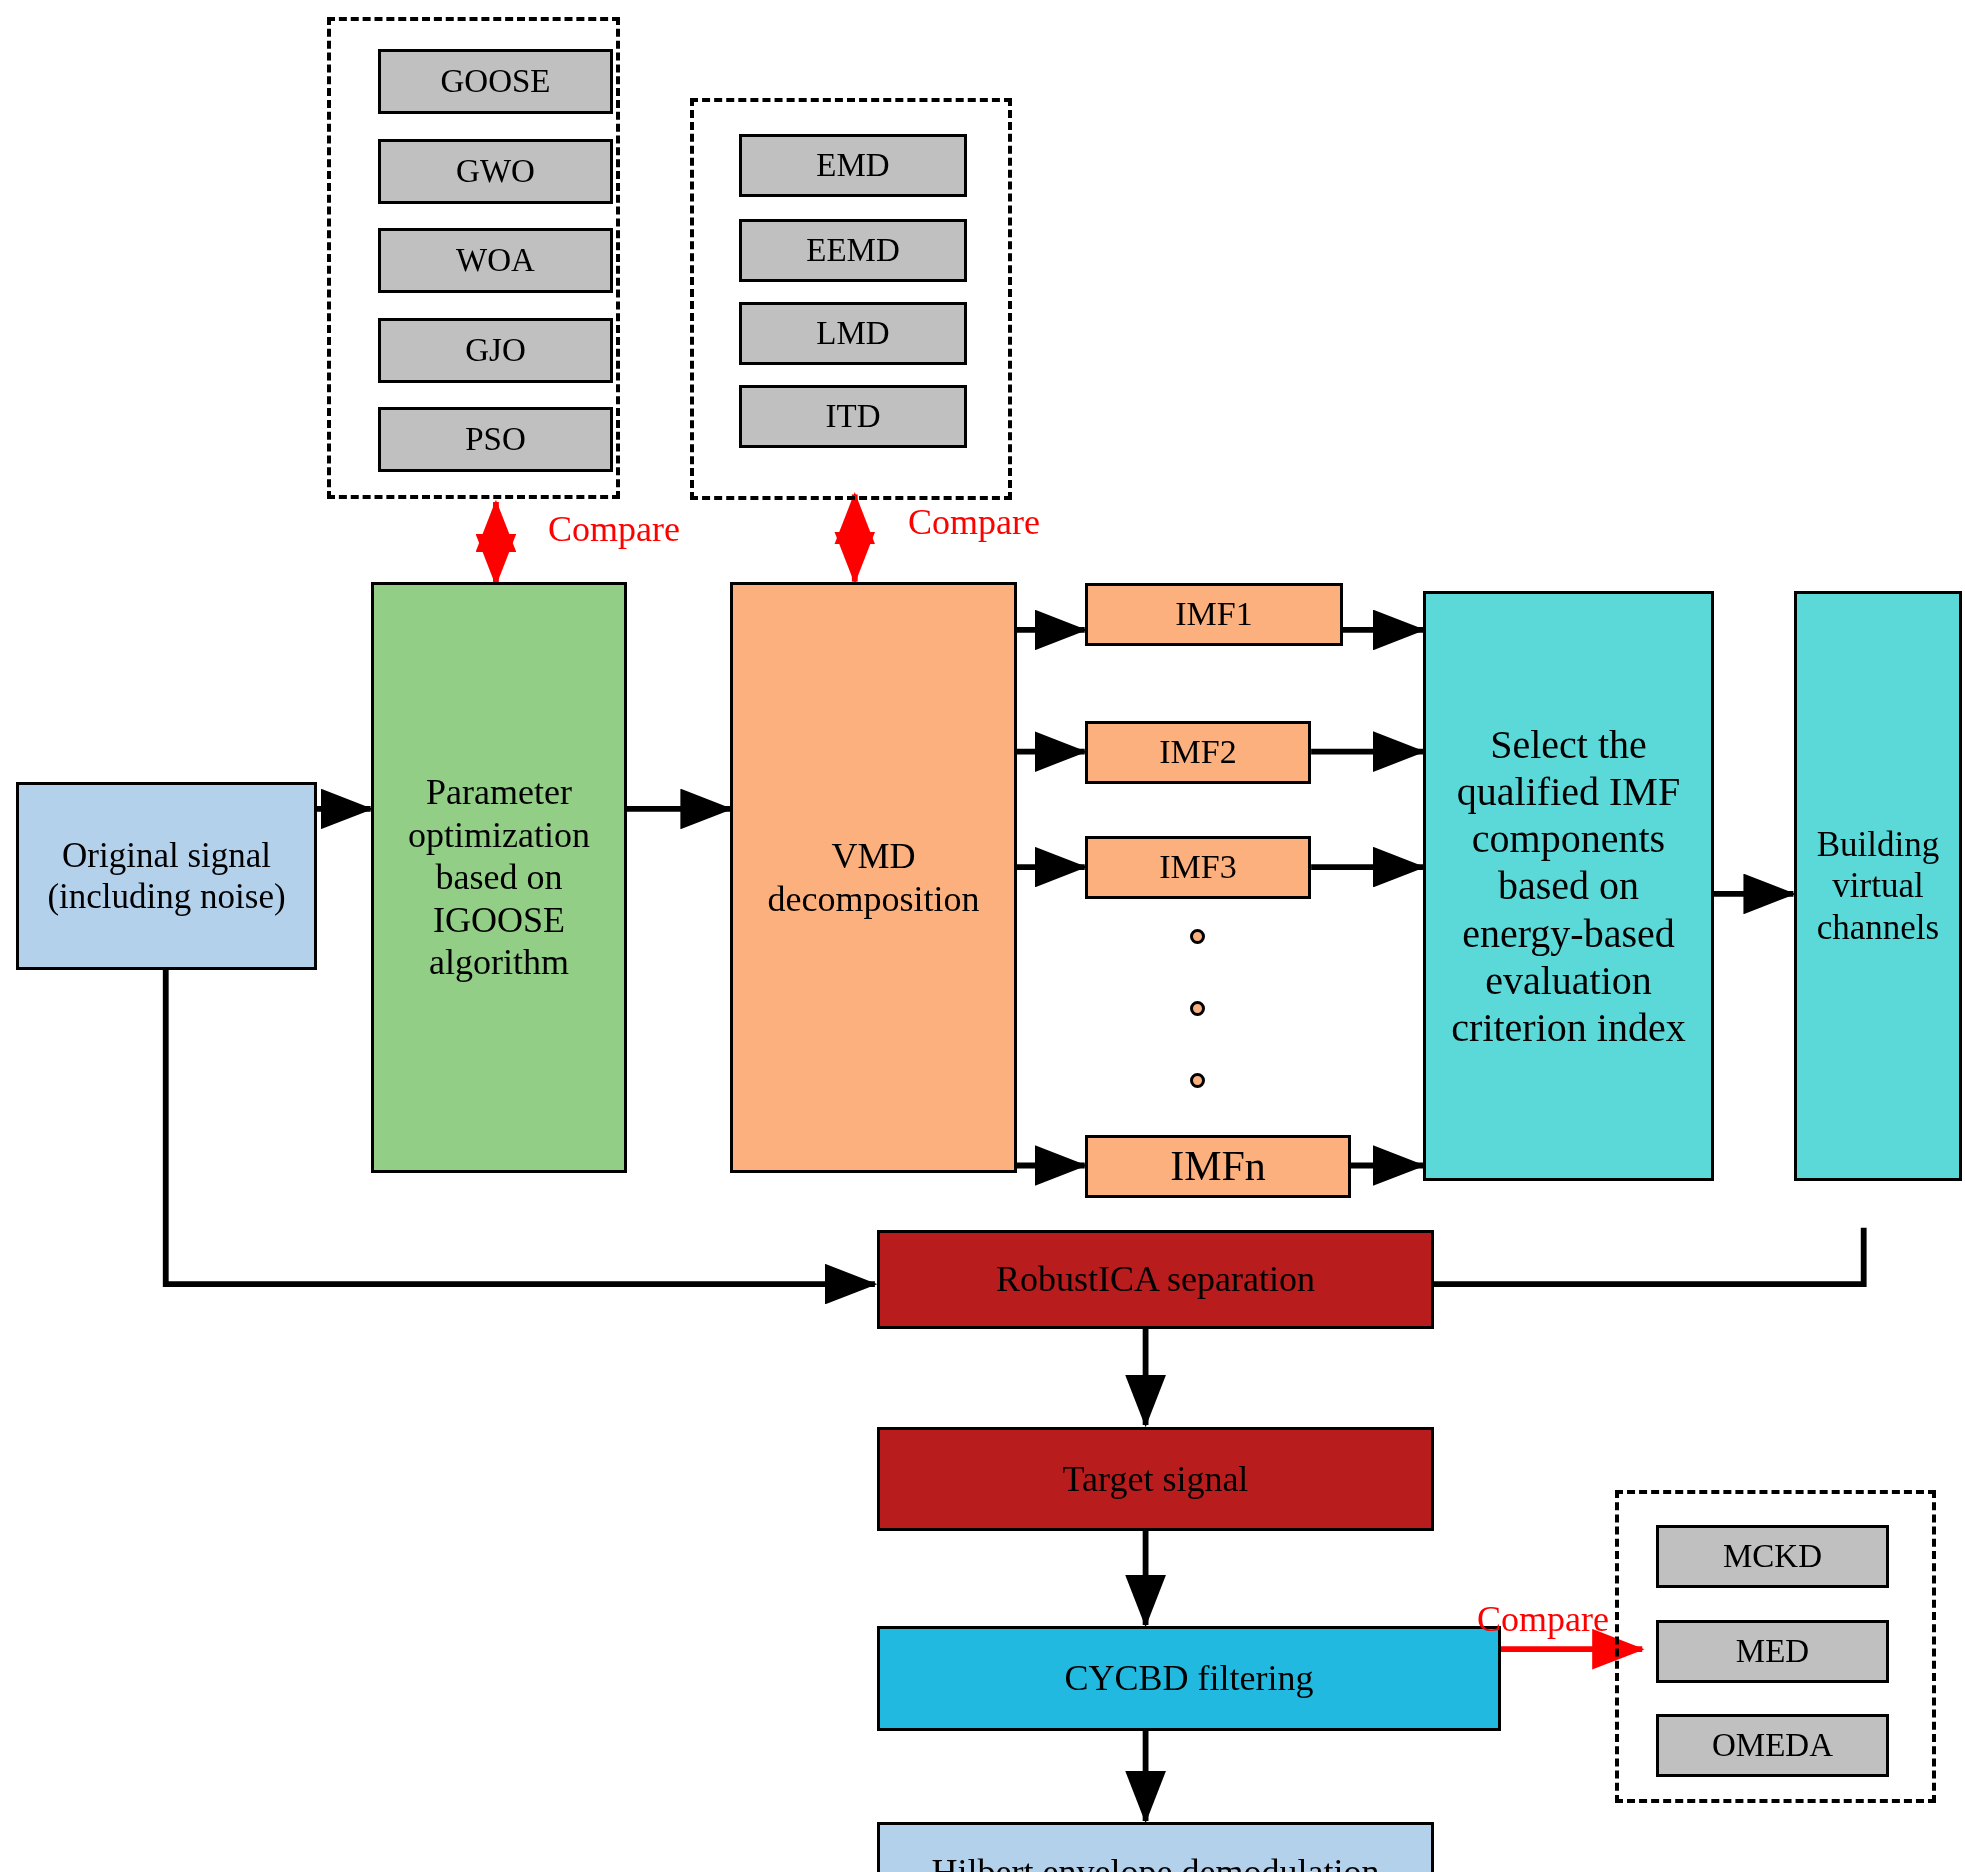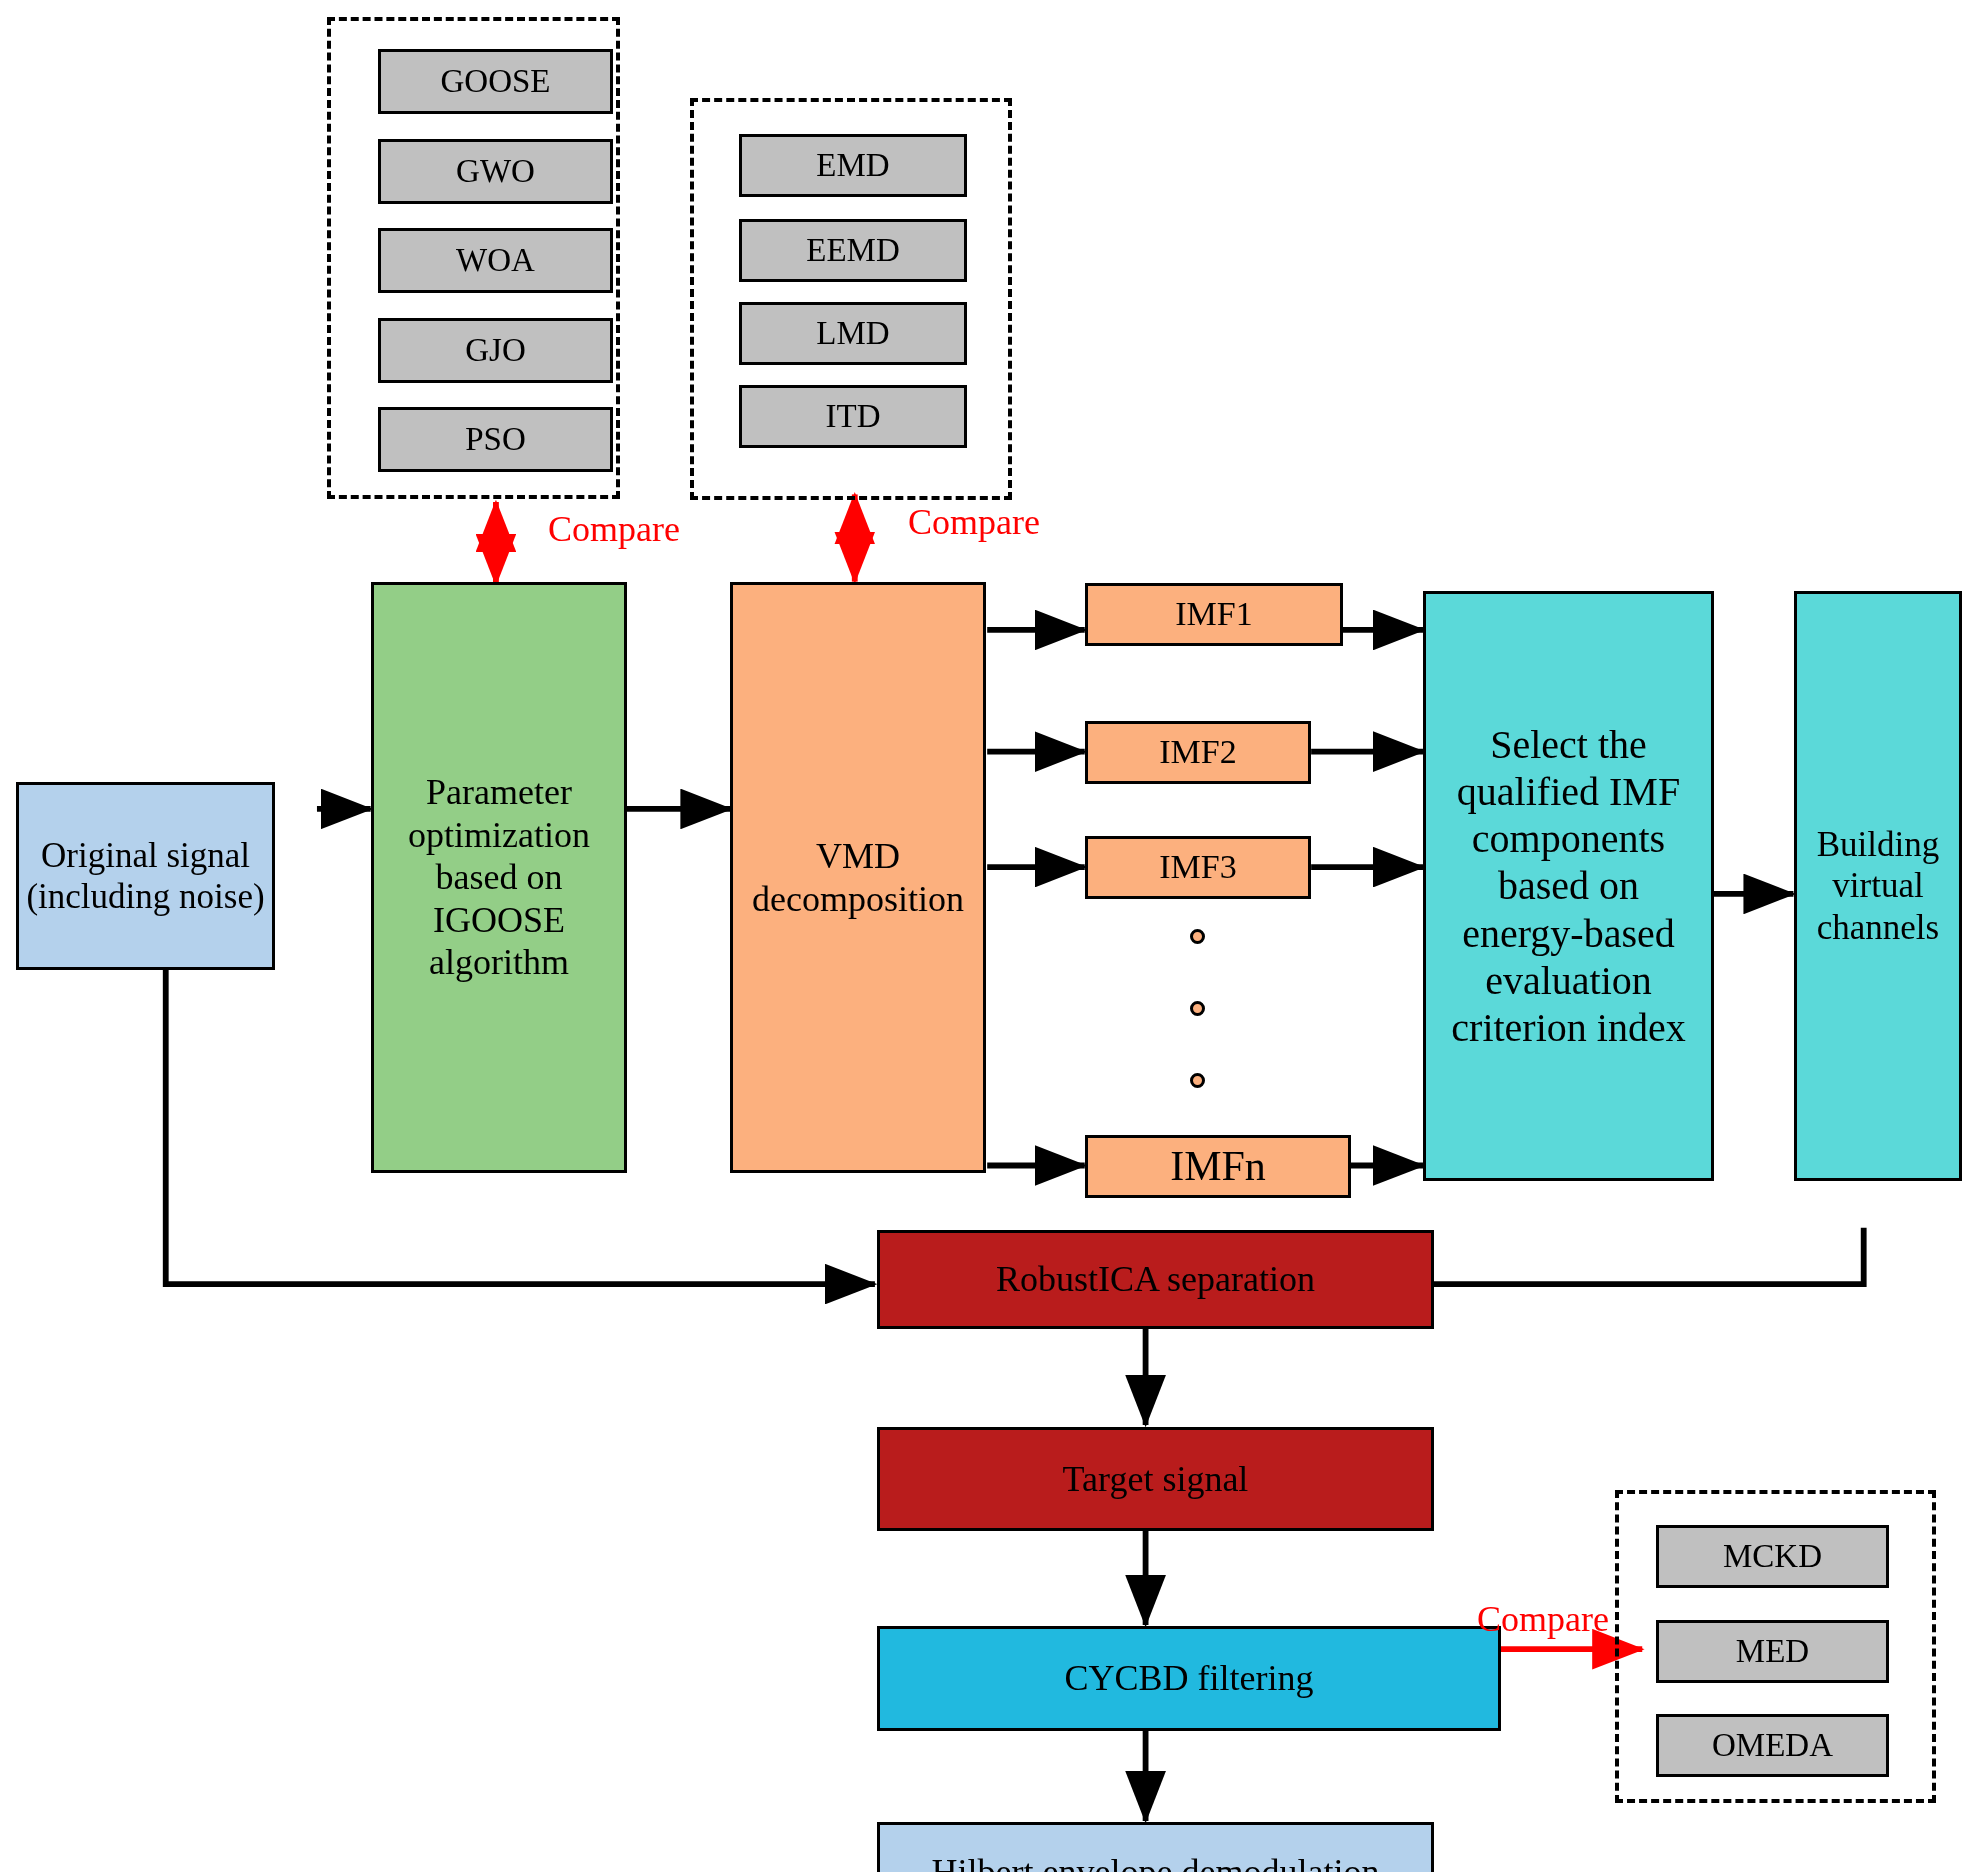--- a/index.html
+++ b/index.html
@@ -127,30 +127,30 @@
 
   <div class="dashbox" style="left:690px;top:98px;width:322px;height:402px;"></div>
 
   <div class="box gray" style="left:739px;top:134px;width:228px;height:63px;">EMD</div>
   <div class="box gray" style="left:739px;top:219px;width:228px;height:63px;">EEMD</div>
   <div class="box gray" style="left:739px;top:302px;width:228px;height:63px;">LMD</div>
   <div class="box gray" style="left:739px;top:385px;width:228px;height:63px;">ITD</div>
 
   <div class="lbl-compare" style="left:888px;top:501px;">Compare</div>
 
-  <div class="box lightblue" style="left:16px;top:782px;width:259px;height:188px;font-size:35px;">Original signal
+  <div class="box lightblue" style="left:16px;top:782px;width:301px;height:188px;font-size:35px;">Original signal
 (including noise)</div>
 
   <div class="box green" style="left:371px;top:582px;width:256px;height:591px;font-size:36px;">Parameter
 optimization
 based on
 IGOOSE
 algorithm</div>
 
-  <div class="box orange" style="left:730px;top:582px;width:256px;height:591px;font-size:36px;">VMD
+  <div class="box orange" style="left:730px;top:582px;width:287px;height:591px;font-size:36px;">VMD
 decomposition</div>
 
   <div class="box orange" style="left:1085px;top:583px;width:258px;height:63px;font-size:34px;">IMF1</div>
   <div class="box orange" style="left:1085px;top:721px;width:226px;height:63px;font-size:34px;">IMF2</div>
   <div class="box orange" style="left:1085px;top:836px;width:226px;height:63px;font-size:34px;">IMF3</div>
   <div class="box orange" style="left:1085px;top:1135px;width:266px;height:63px;font-size:42px;">IMFn</div>
 
   <div class="dot" style="left:1190px;top:929px;"></div>
   <div class="dot" style="left:1190px;top:1001px;"></div>
   <div class="dot" style="left:1190px;top:1073px;"></div>

